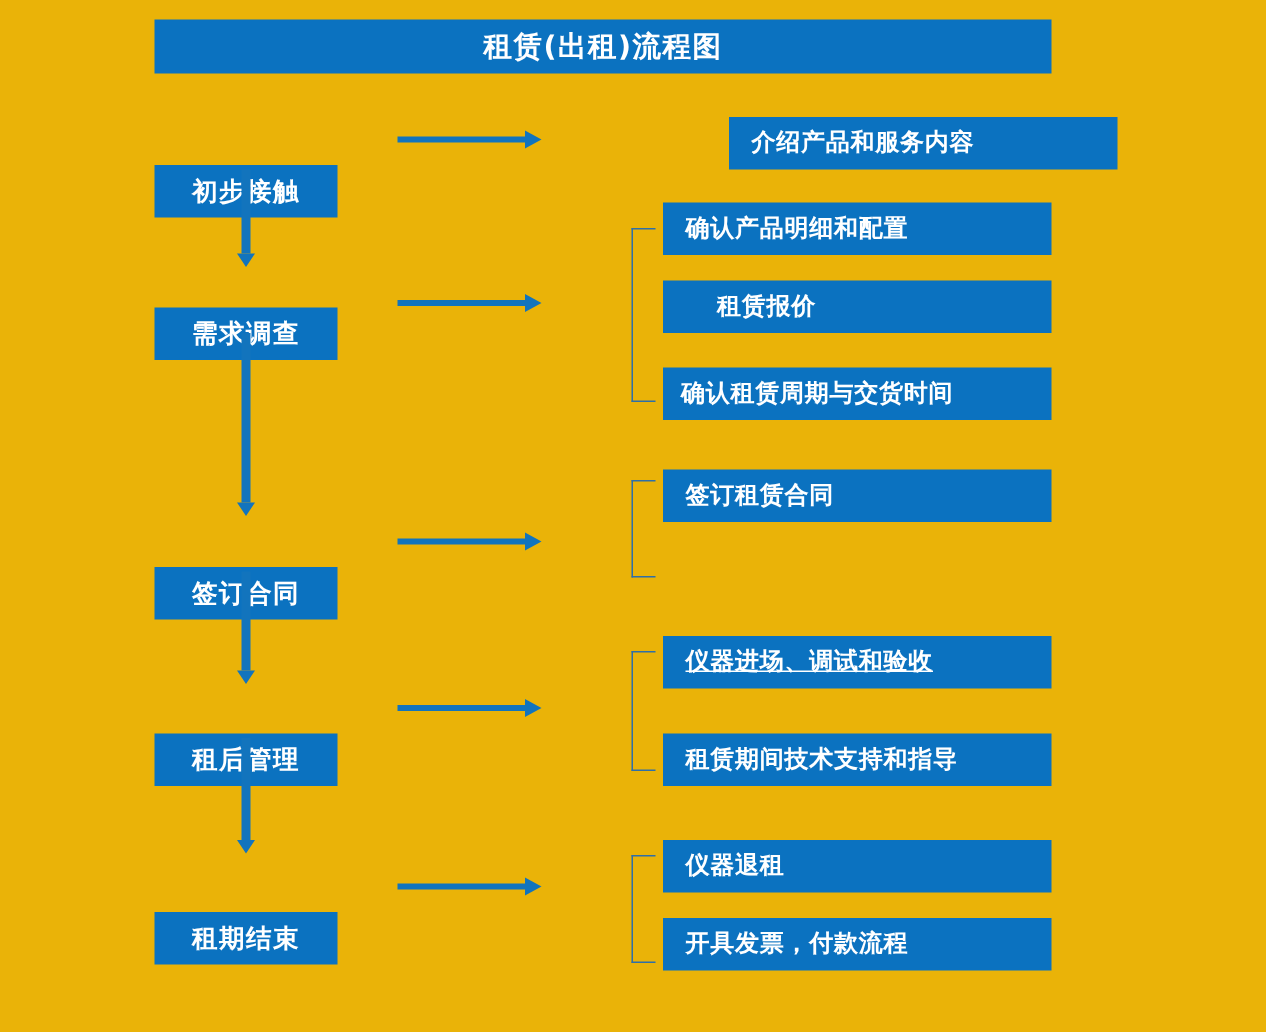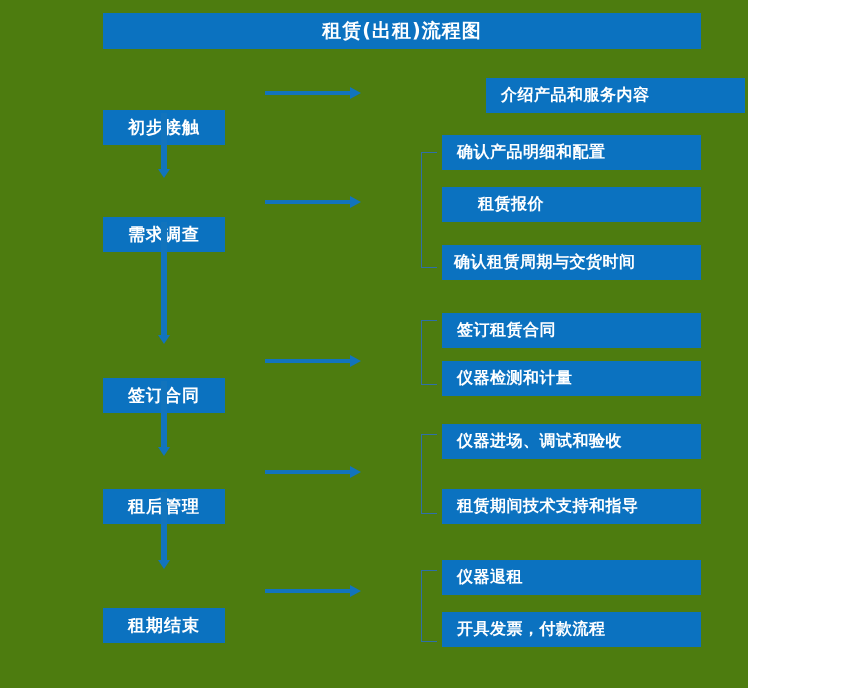--- a/index.html
+++ b/index.html
@@ -5,23 +5,23 @@
   html, body {
     margin: 0;
     padding: 0;
     background: #ffffff;
   }
   body {
     font-family: "DejaVu Sans", "Liberation Sans", sans-serif;
   }
   #canvas {
     position: relative;
-    width: 748px;
+    width: 844px;
     height: 688px;
-    background: #4d7c0f;
+    background: #eab308;
     overflow: hidden;
   }
 
   
   .title-banner {
     position: absolute;
     left: 103px;
     top: 13px;
     width: 598px;
     height: 36px;
@@ -143,21 +143,21 @@
     <div class="head"></div>
   </div>
 
   <div class="detail-box" style="top:78px;margin-left:44px;">介绍产品和服务内容</div>
 
   <div class="v-arrow" style="top:113px; height:65px;">
     <div class="shaft" style="height:56px;"></div>
     <div class="head" style="top:56px;"></div>
   </div>
 
-  <div class="stage-box" style="top:185px;">需求调查</div>
+  <div class="stage-box" style="top:173px;">需求调查</div>
 
   <div class="h-arrow" style="top:196px;">
     <div class="shaft"></div>
     <div class="head"></div>
   </div>
 
   <div class="bracket" style="top:152px; height:116px;"></div>
 
   <div class="detail-box" style="top:135px;">确认产品明细和配置</div>
 
@@ -174,37 +174,36 @@
 
   <div class="h-arrow" style="top:355px;">
     <div class="shaft"></div>
     <div class="head"></div>
   </div>
 
   <div class="bracket" style="top:320px; height:65px;"></div>
 
   <div class="detail-box" style="top:313px;">签订租赁合同</div>
 
-  <div class="detail-box" style="top:361px;">仪器检测和计量</div>
 
   <div class="v-arrow" style="top:381px; height:75px;">
     <div class="shaft" style="height:66px;"></div>
     <div class="head" style="top:66px;"></div>
   </div>
 
   <div class="stage-box" style="top:457px;">租后管理</div>
 
   <div class="h-arrow" style="top:466px;">
     <div class="shaft"></div>
     <div class="head"></div>
   </div>
 
   <div class="bracket" style="top:434px; height:80px;"></div>
 
-  <div class="detail-box" style="top:424px;">仪器进场、调试和验收</div>
+  <div class="detail-box" style="top:424px;text-decoration:underline;">仪器进场、调试和验收</div>
 
   <div class="detail-box" style="top:489px;">租赁期间技术支持和指导</div>
 
   <div class="v-arrow" style="top:492px; height:77px;">
     <div class="shaft" style="height:68px;"></div>
     <div class="head" style="top:68px;"></div>
   </div>
 
   <div class="stage-box" style="top:576px;">租期结束</div>
 

